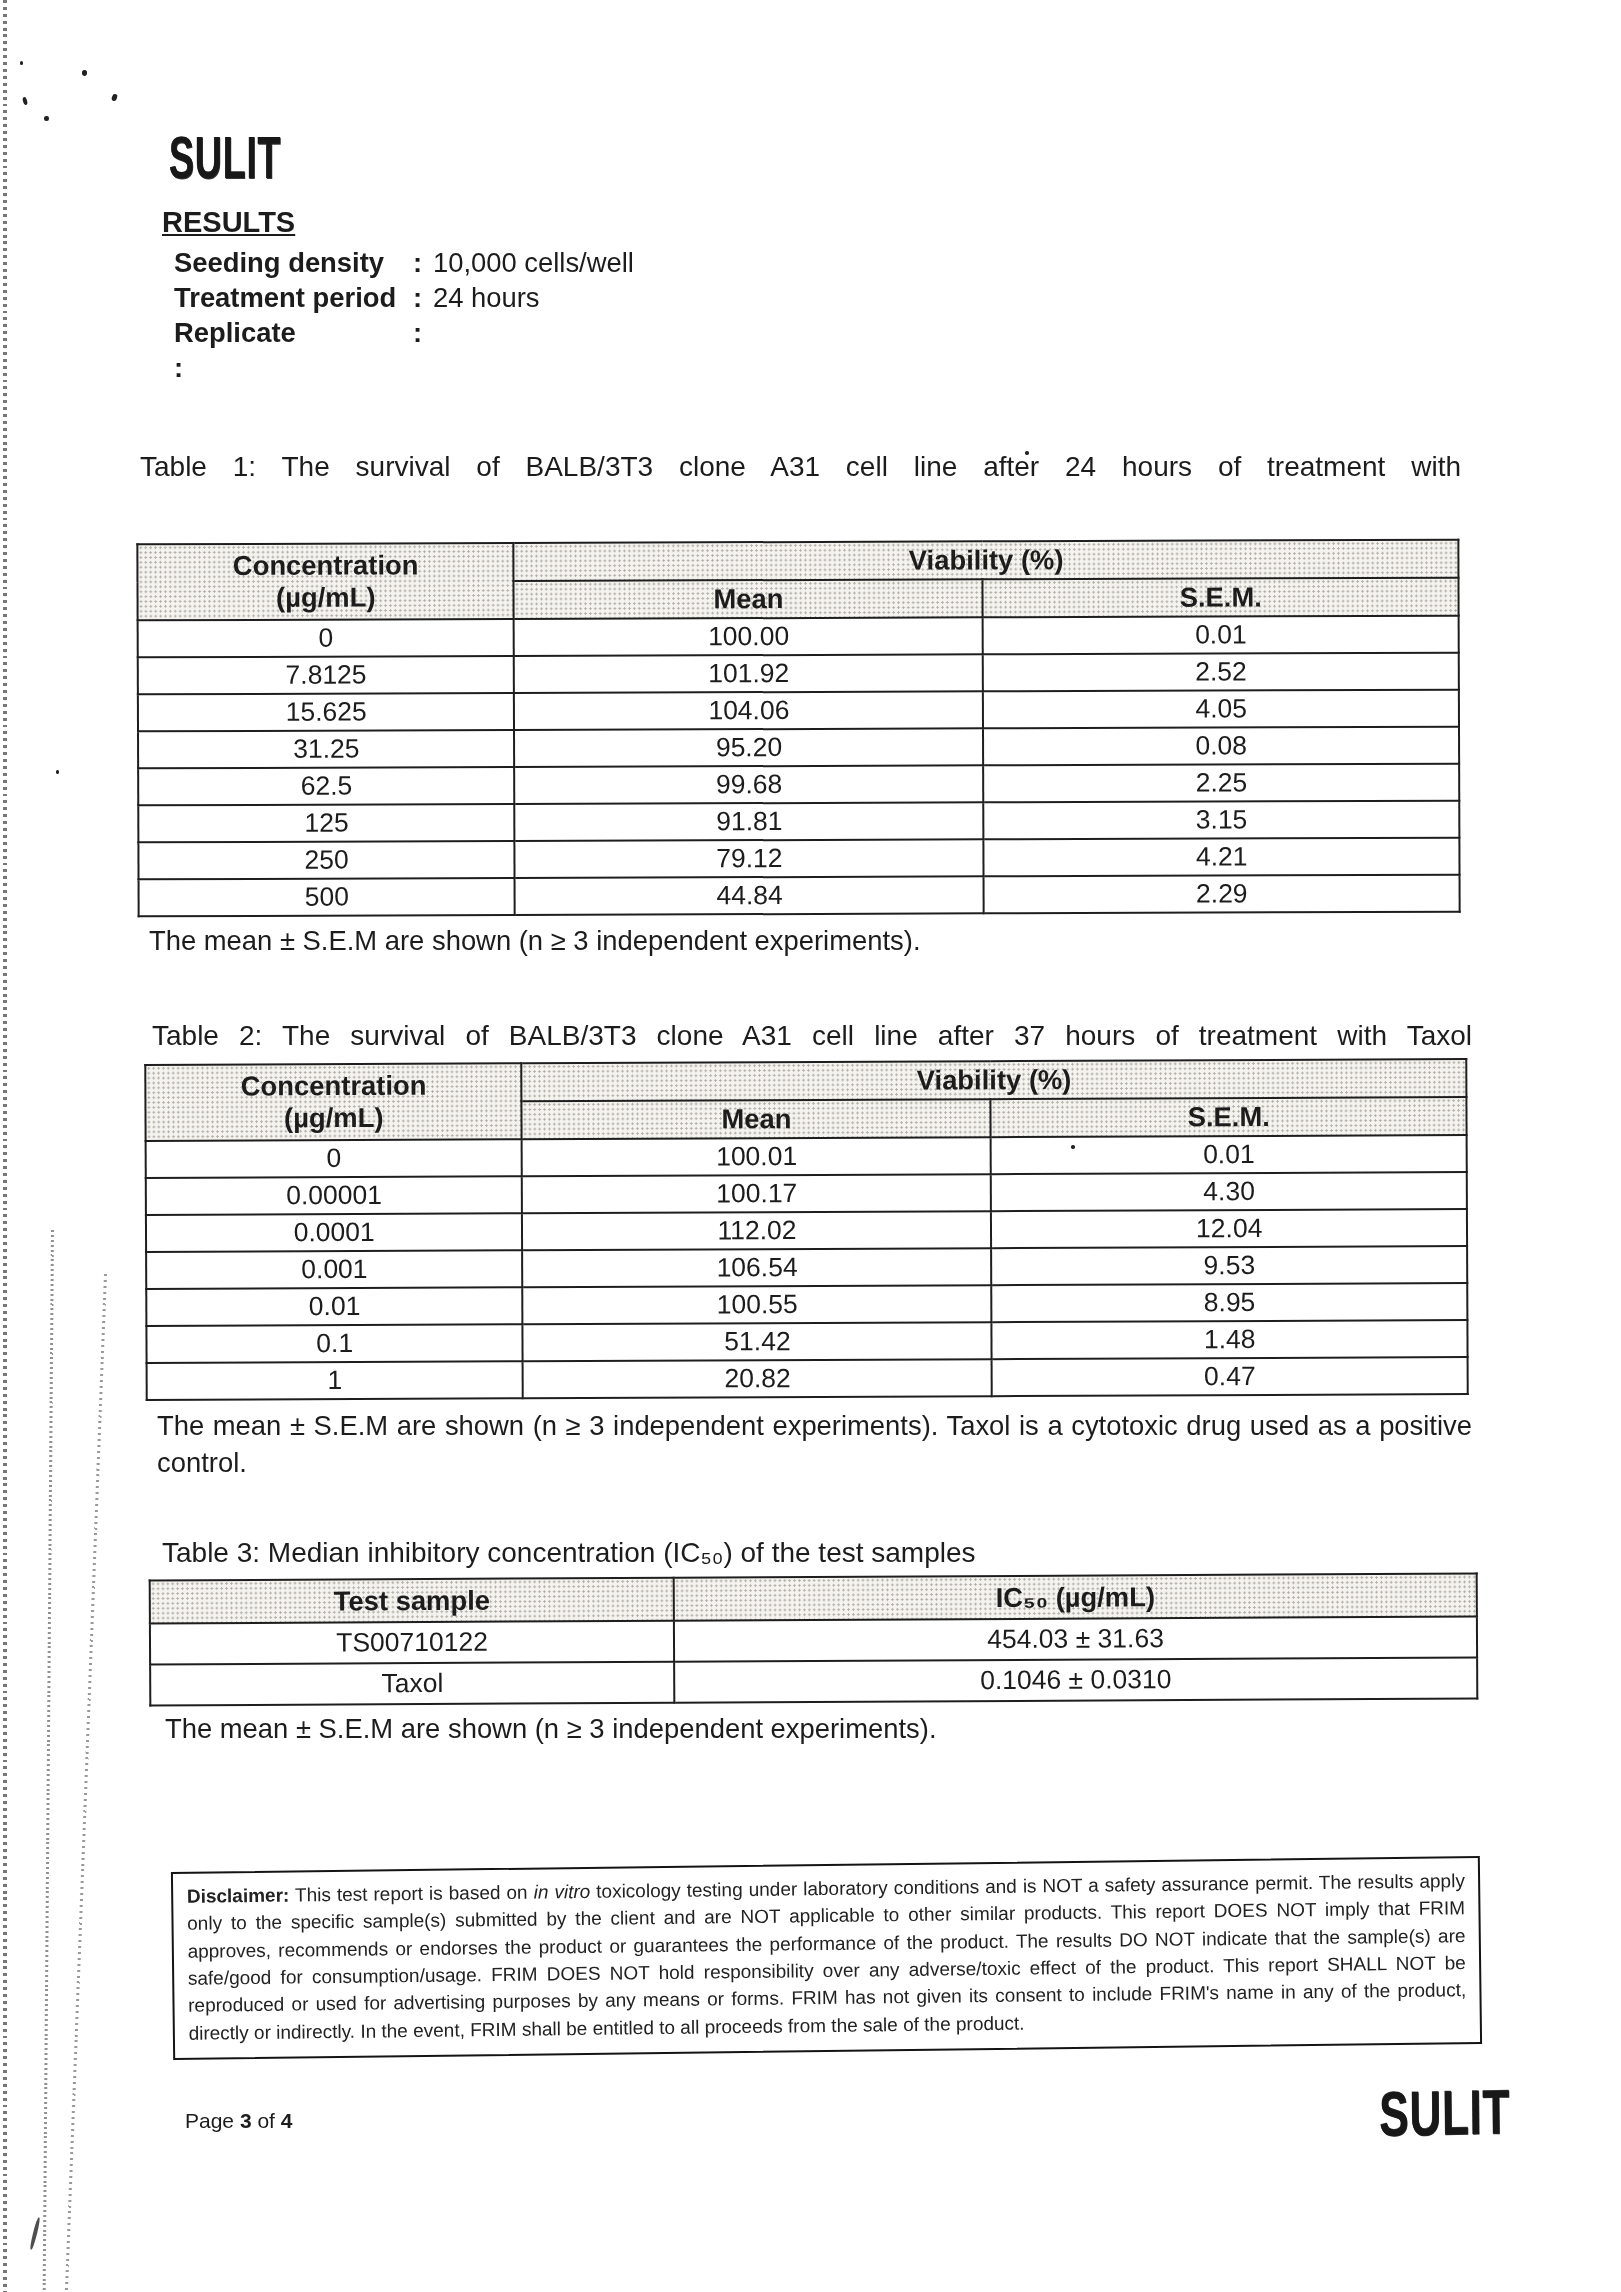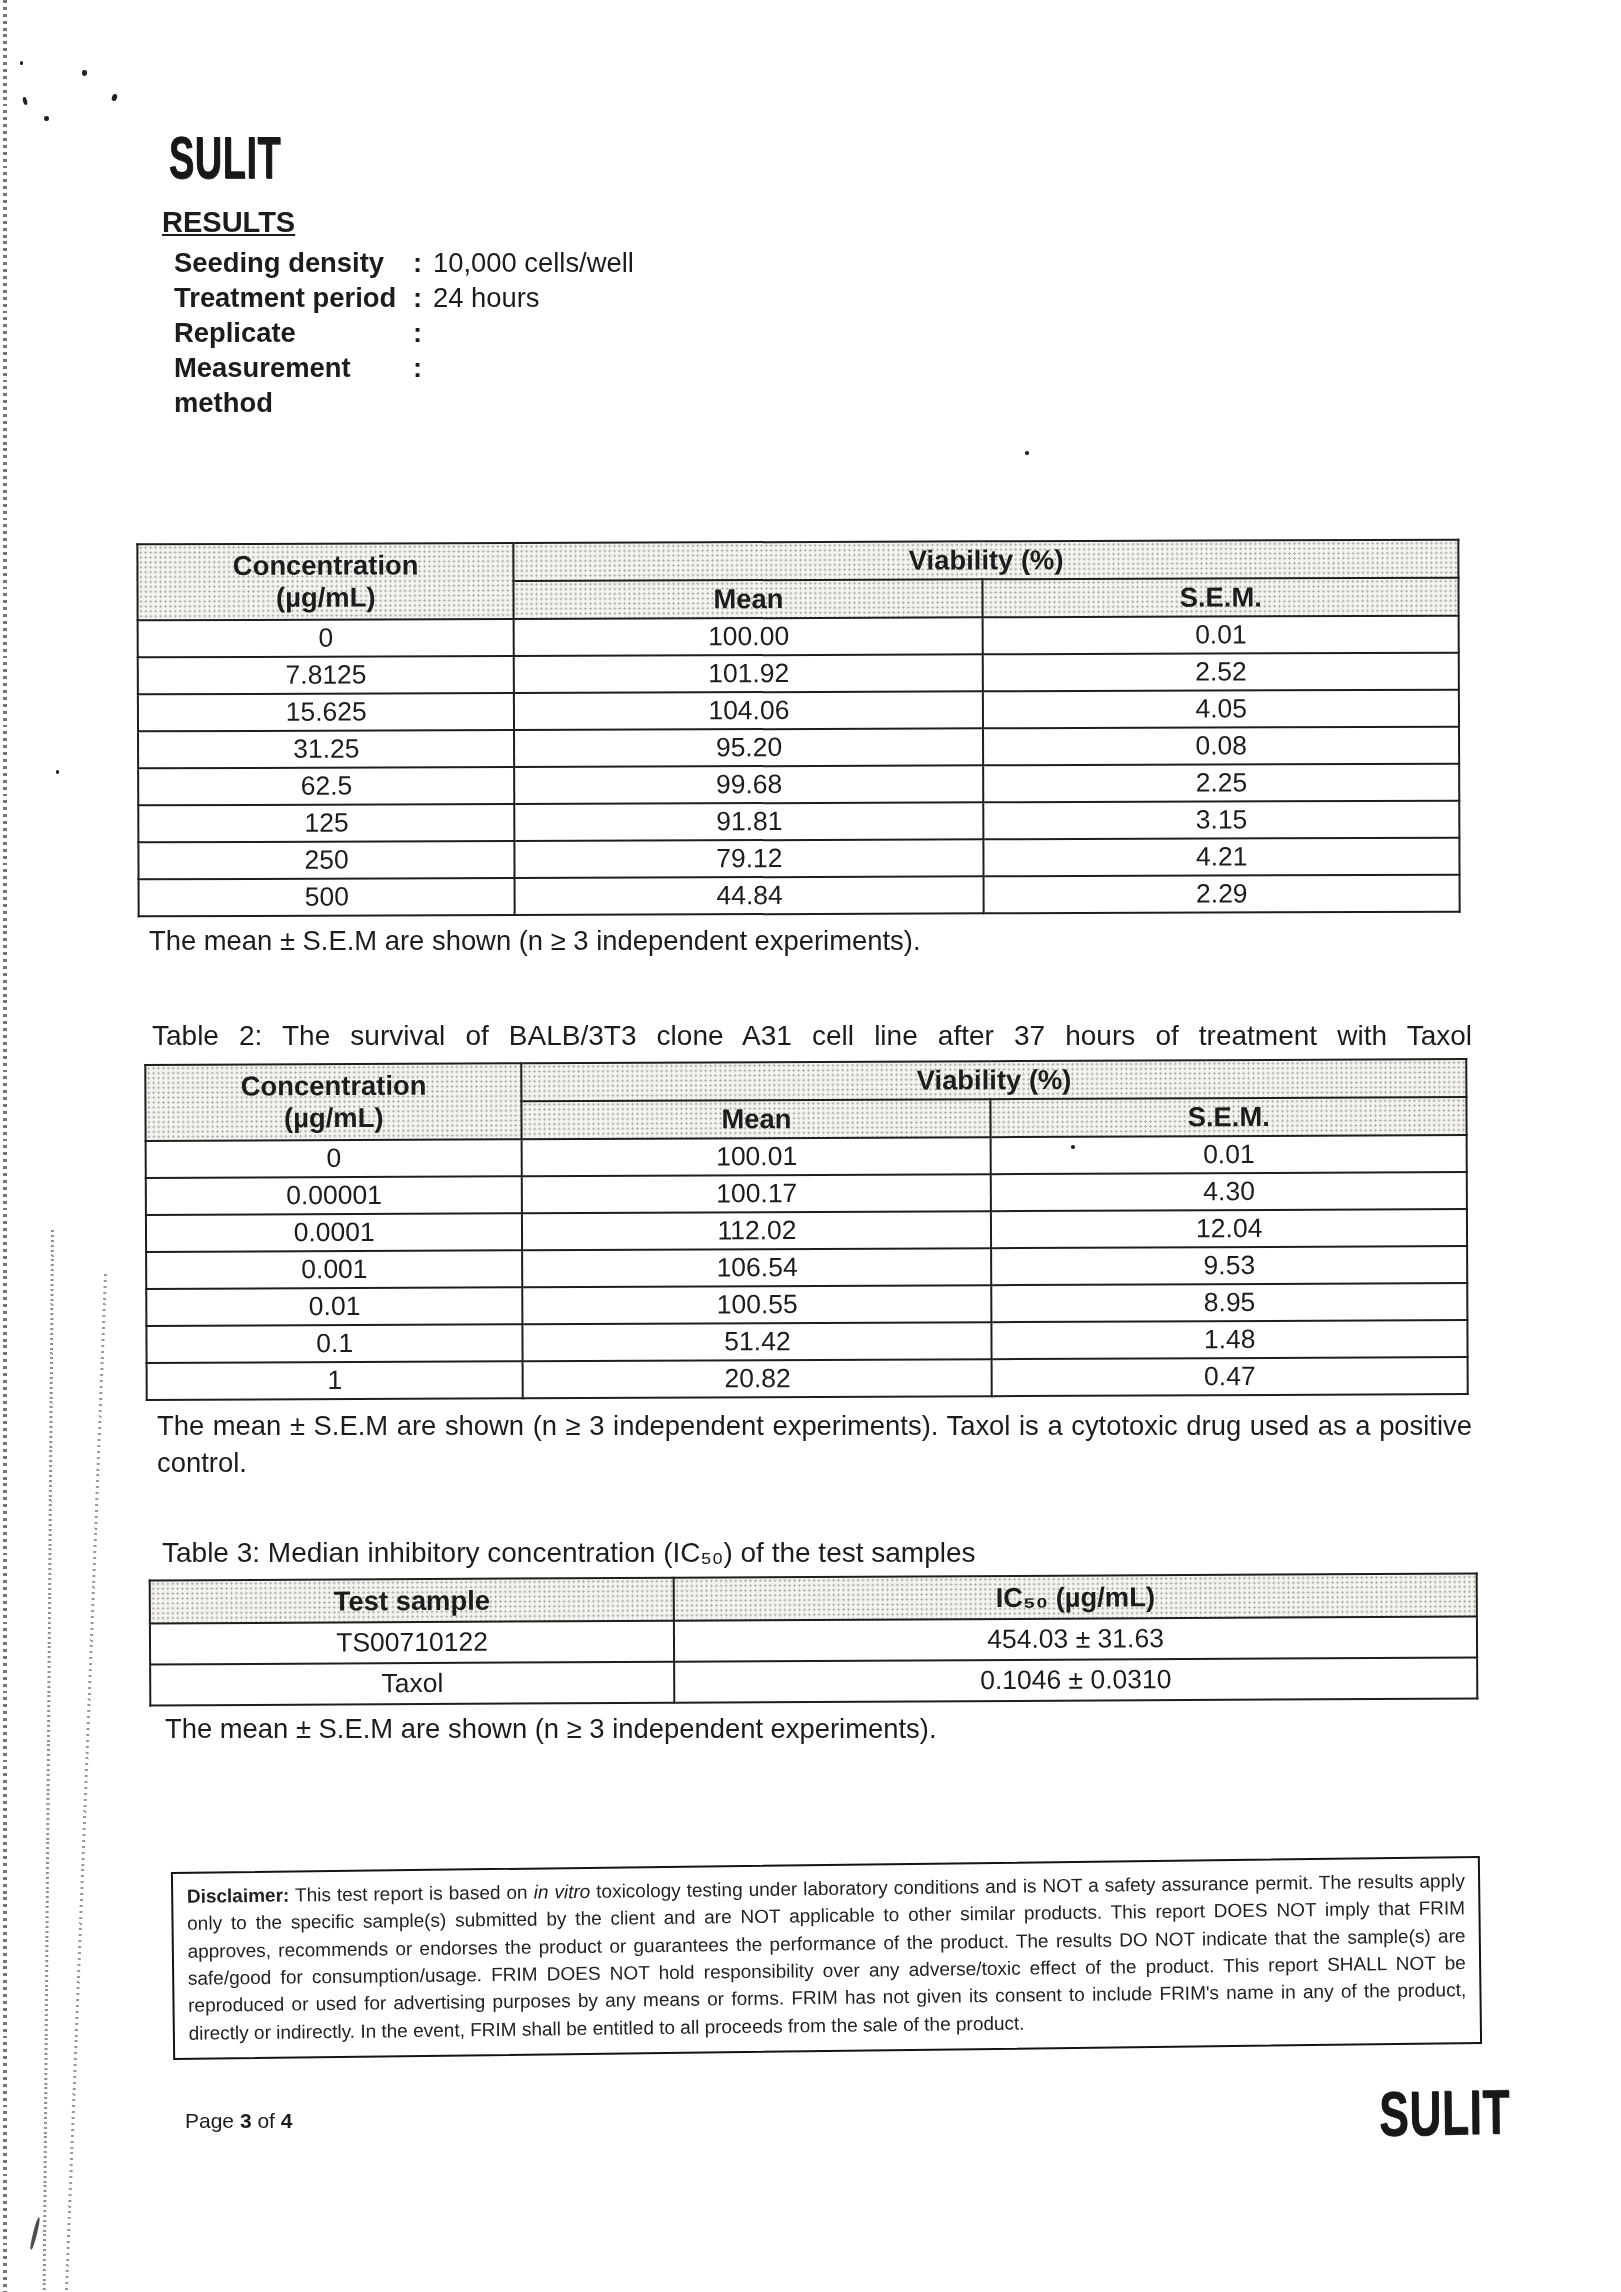--- a/index.html
+++ b/index.html
@@ -110,26 +110,26 @@
   <div class="param">
     <span class="lab">Treatment period</span>
     <span class="colon">:</span>
     <span class="val">24 hours</span>
   </div>
   <div class="param">
     <span class="lab">Replicate</span>
     <span class="colon">:</span>
   </div>
   <div class="param">
-    <span class="lab">Measurement method</span>
     <span class="colon">:</span>
   </div>
 </div>
 
 <div class="abs caption" style="left:140px;top:443px;width:1321px;">
+  <div class="jline">Table 1: The survival of BALB/3T3 clone A31 cell line after 24 hours of treatment with</div>
 </div>
 
 <div class="abs tbl-wrap" id="table1-wrap">
   <table class="dtable">
     <colgroup>
         <col style="width:28.5%">
         <col style="width:35.5%">
         <col style="width:36%">
       </colgroup>
     <thead>

